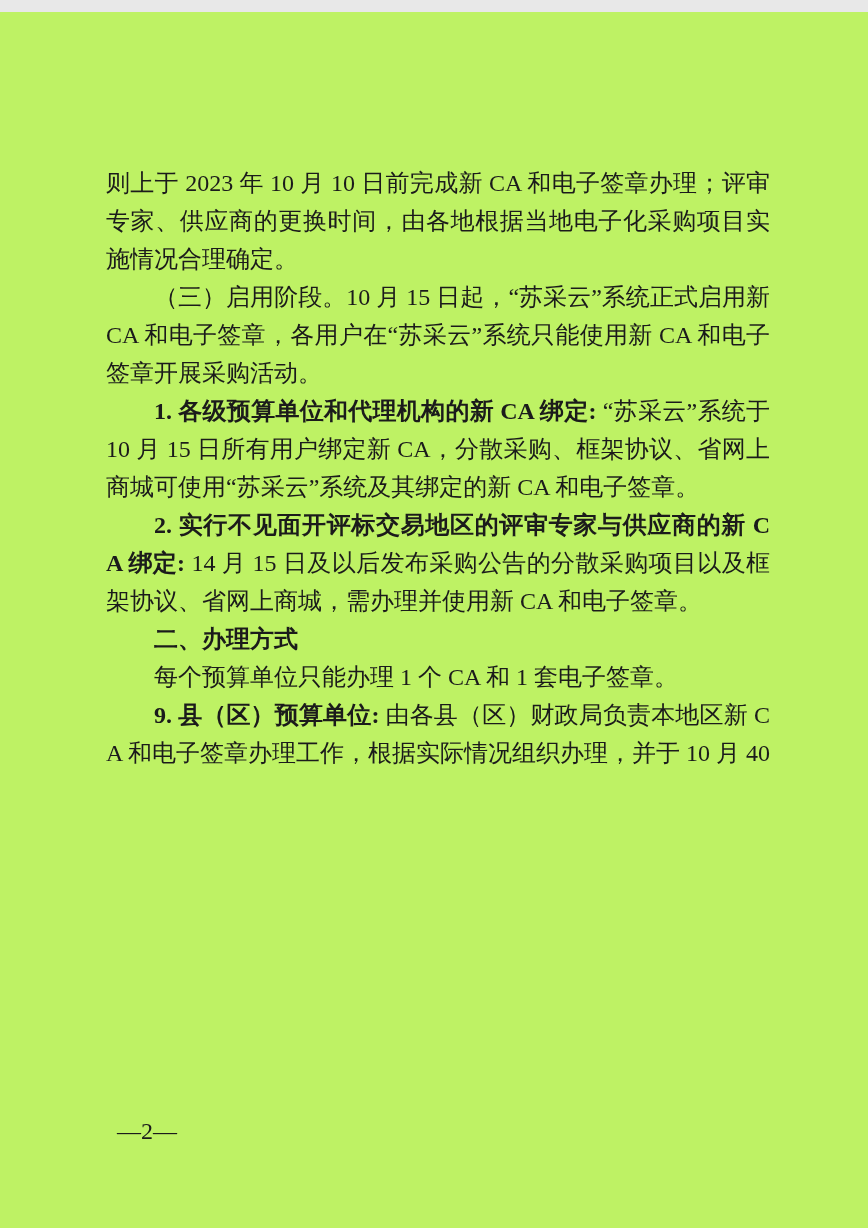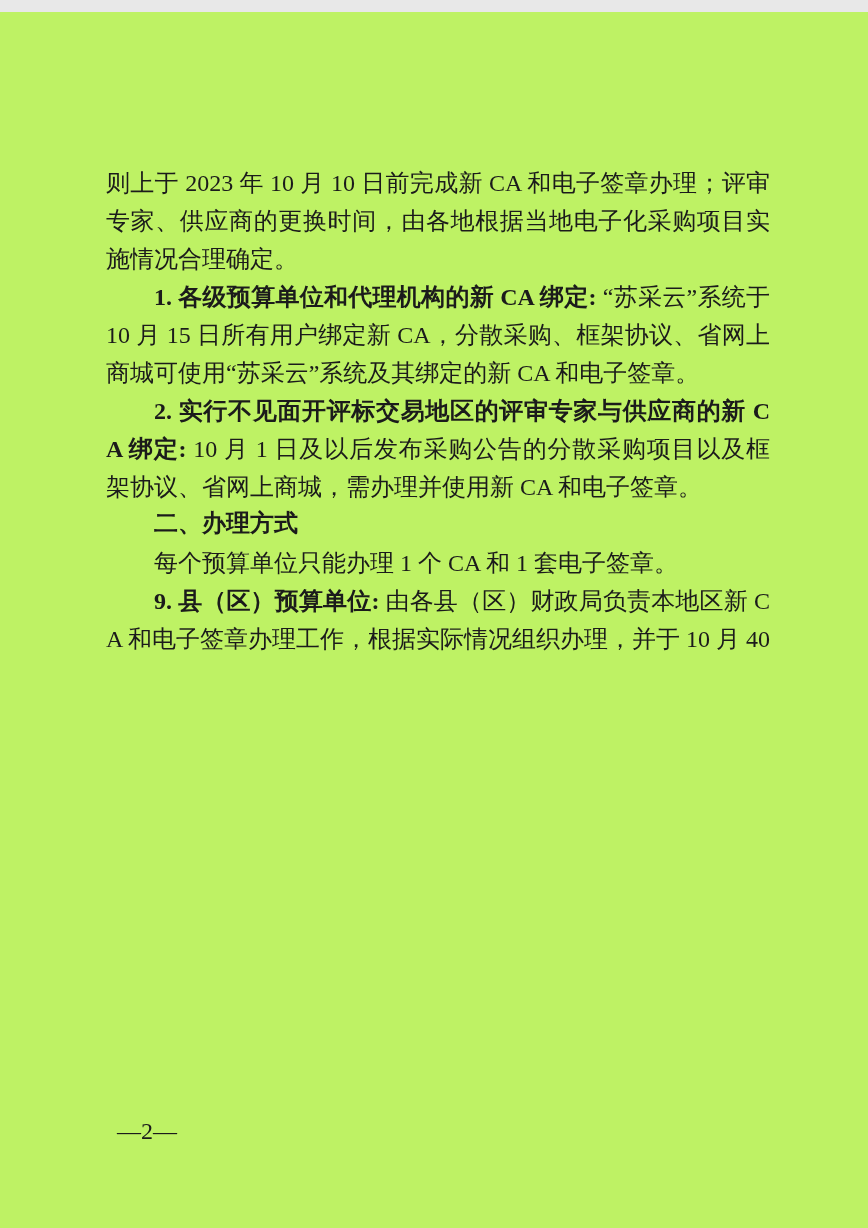--- a/index.html
+++ b/index.html
@@ -29,21 +29,21 @@
   }
   .content p {
     margin: 0;
     padding: 0;
     text-indent: 2em;
   }
   .content p.body-continued {
     text-indent: 0;
   }
   .content p.section-heading {
-    font-family: Liberation Mono, monospace;
+    font-family: Liberation Serif, serif;
     font-weight: bold;
   }
   .content p.sub-heading {
     text-indent: 1em;
     letter-spacing: 1px;
   }
   .seg { font-weight: normal; }
   .seg.bold { font-weight: bold; }
   .footer {
     position: absolute;
@@ -53,20 +53,21 @@
     line-height: 30px;
     color: #1b1b1b;
   }
 </style>
 </head>
 <body>
 
 <div class="page">
   <main class="content">
       <p class="body-continued"><span class="seg">则上于 2023 年 10 月 10 日前完成新 CA 和电子签章办理；评审专家、供应商的更换时间，由各地根据当地电子化采购项目实施情况合理确定。</span></p>
+      <p class="body"><span class="seg">（三）启用阶段。10 月 15 日起，“苏采云”系统正式启用新 CA 和电子签章，各用户在“苏采云”系统只能使用新 CA 和电子签章开展采购活动。</span></p>
       <p class="body"><span class="seg bold">1. 各级预算单位和代理机构的新 CA 绑定: </span><span class="seg">“苏采云”系统于 10 月 15 日所有用户绑定新 CA，分散采购、框架协议、省网上商城可使用“苏采云”系统及其绑定的新 CA 和电子签章。</span></p>
-      <p class="body"><span class="seg bold">2. 实行不见面开评标交易地区的评审专家与供应商的新 CA 绑定: </span><span class="seg">10 月 1 日及以后发布采购公告的分散采购项目以及框架协议、省网上商城，需办理并使用新 CA 和电子签章。</span></p>
+      <p class="body"><span class="seg bold">2. 实行不见面开评标交易地区的评审专家与供应商的新 CA 绑定: </span><span class="seg">14 月 15 日及以后发布采购公告的分散采购项目以及框架协议、省网上商城，需办理并使用新 CA 和电子签章。</span></p>
       <p class="section-heading"><span class="seg bold">二、办理方式</span></p>
       <p class="body"><span class="seg">每个预算单位只能办理 1 个 CA 和 1 套电子签章。</span></p>
       <p class="body"><span class="seg bold">9. 县（区）预算单位: </span><span class="seg">由各县（区）财政局负责本地区新 CA 和电子签章办理工作，根据实际情况组织办理，并于 10 月 40</span></p>
     </main>
   <div class="footer">—2—</div>
 </div>
 
 </body></html>

